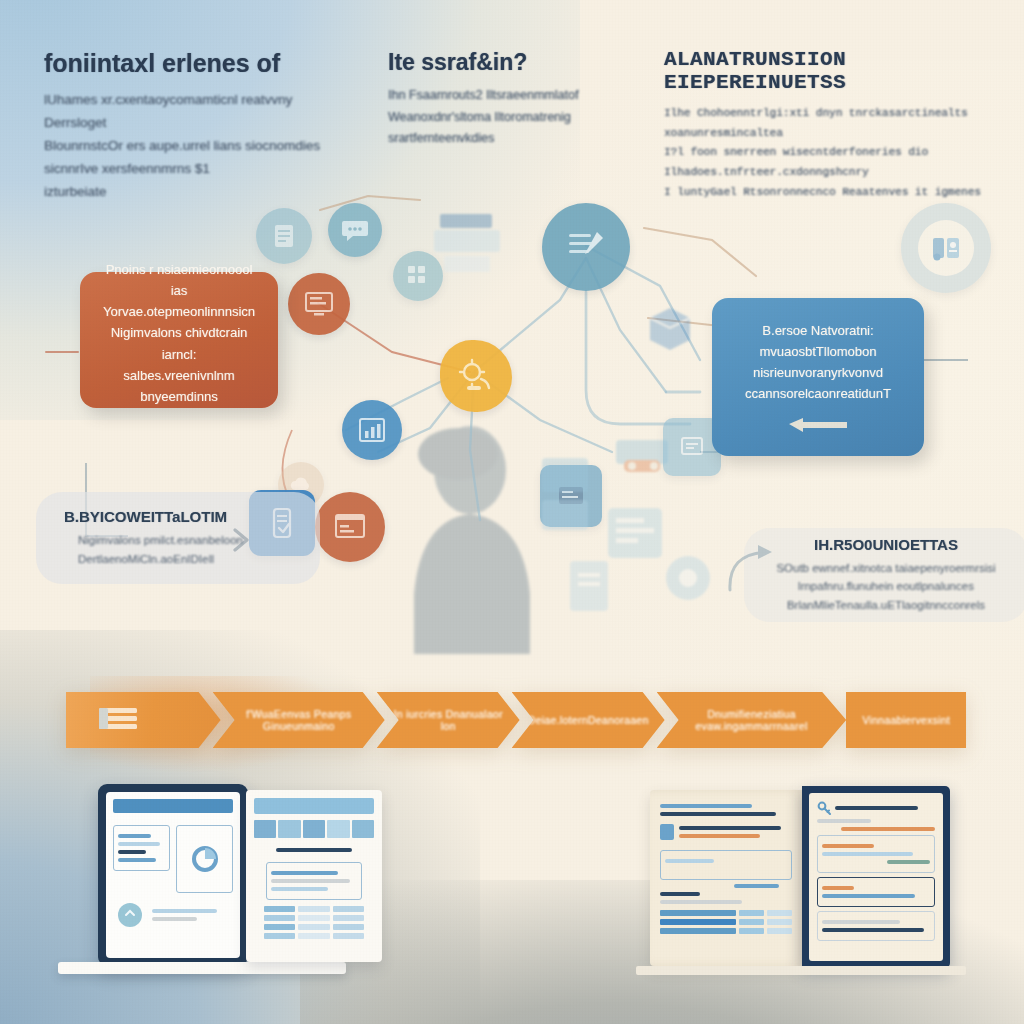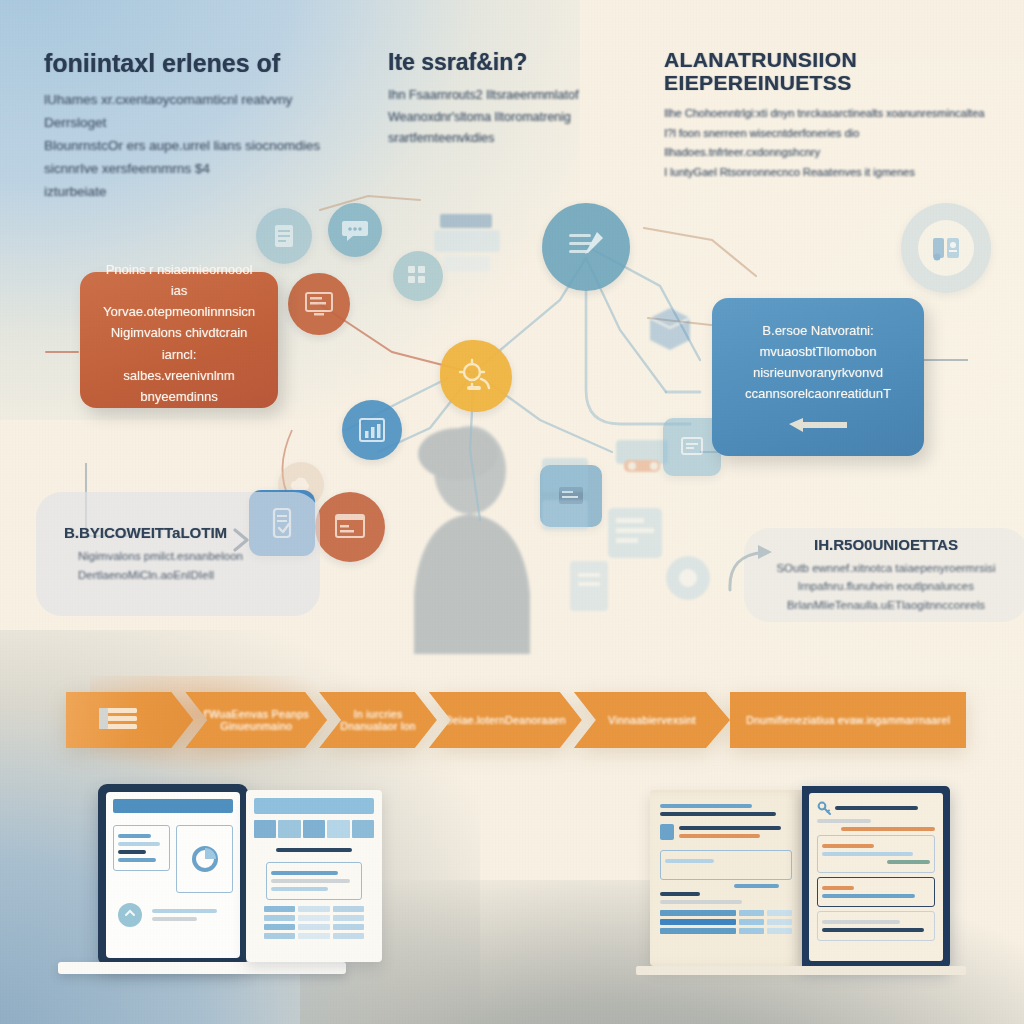--- a/index.html
+++ b/index.html
@@ -42,21 +42,21 @@
     filter:blur(.5px);
     text-shadow:.6px 0 .9px rgba(90,105,125,.55), -.6px 0 .9px rgba(90,105,125,.35);
   }
   .hdr .h-sub{
     margin-top:10px;font-size:13.5px;line-height:1.72;color:#4a5a6e;
     filter:blur(.85px);
     text-shadow:.5px 0 1px rgba(90,105,125,.5);
   }
   #hdr-left{left:44px;top:50px;width:290px;}
   #hdr-mid{left:388px;top:50px;width:270px;}
-  #hdr-right{left:664px;top:48px;width:330px;}
+  #hdr-right{left:664px;top:48px;width:330px;font-family:Liberation Mono, monospace;}
   #hdr-right .h-title{font-size:21px;letter-spacing:.4px;}
   #hdr-right .h-sub{font-size:11px;line-height:1.78;}
   #hdr-mid .h-title{font-size:23px;}
   #hdr-mid .h-sub{font-size:12.5px;}
 
   
   .net{position:absolute;left:0;top:0;width:1024px;height:1024px;pointer-events:none;}
 
   
   .node{position:absolute;border-radius:50%;display:flex;align-items:center;justify-content:center;
@@ -71,21 +71,21 @@
   .card .c-text{font-size:13px;line-height:1.62;color:#fbf6ee;padding:0 22px;
         filter:blur(.7px);text-shadow:.5px 0 1px rgba(255,255,255,.45);}
   #card-orange{left:80px;top:272px;width:198px;height:136px;background:linear-gradient(160deg,#cc7049 0%,#c0603a 60%,#b8583a 100%);}
   #card-blue{left:712px;top:298px;width:212px;height:158px;background:linear-gradient(160deg,#5f9cc6 0%,#4e8cba 62%,#4782b0 100%);}
   .card-divider{width:108px;height:1.5px;background:rgba(255,240,225,.55);margin-top:14px;border-radius:2px;
         box-shadow:0 0 3px rgba(255,240,225,.5);}
   .card-arrow{margin-top:12px;width:62px;height:18px;filter:blur(.4px);}
 
   
   .pill{position:absolute;border-radius:26px;display:flex;flex-direction:column;justify-content:center;}
-  #pill-left{left:36px;top:492px;width:252px;height:92px;background:rgba(226,228,230,.66);padding:16px 16px;}
+  #pill-left{left:36px;top:492px;width:252px;height:92px;background:rgba(226,228,230,.66);padding:0 16px;}
   #pill-right{left:744px;top:528px;width:256px;height:94px;background:rgba(232,231,229,.55);padding:0 14px;}
   .pill-title{font-size:15px;font-weight:700;color:#2f4257;filter:blur(.55px);
         text-shadow:.55px 0 .9px rgba(95,110,130,.5);}
   .pill-body{margin-top:6px;font-size:11.5px;line-height:1.62;color:#4c5b6d;filter:blur(.9px);}
   #pill-left .pill-title{padding-left:12px;text-align:left;}
   #pill-left .pill-body{padding-left:26px;text-align:left;}
   #pill-right .pill-title,#pill-right .pill-body{text-align:center;}
 
   .chev-right{position:absolute;left:232px;top:528px;width:18px;height:24px;opacity:.5;}
   .curved-arrow{position:absolute;left:726px;top:540px;width:62px;height:54px;opacity:.55;}
@@ -186,21 +186,21 @@
     </g>
     <g stroke="#b9502f" stroke-width="1.8" fill="none" opacity=".45">
       <path d="M292 430 Q274 470 290 500"></path>
     </g>
   </svg>
 
   <div class="hdr" id="hdr-left">
     <div class="h-title">foniintaxl erlenes of</div>
     <div class="h-sub" style="white-space:pre-line">lUhames xr.cxentaoycomamticnl reatvvny Derrsloget
 BlounrnstcOr ers aupe.urrel lians siocnomdies
-sicnnrIve xersfeennmrns $4
+sicnnrIve xersfeennmrns $1
 izturbeiate</div>
   </div>
   <div class="hdr" id="hdr-mid">
     <div class="h-title">Ite ssraf&amp;in?</div>
     <div class="h-sub" style="white-space:pre-line">Ihn Fsaarnrouts2 Iltsraeenmmlatof
 Weanoxdnr'sltoma  Iltoromatrenig
 srartfernteenvkdies</div>
   </div>
   <div class="hdr" id="hdr-right">
     <div class="h-title">ALANATRUNSIION EIEPEREINUETSS</div>
@@ -423,24 +423,24 @@
     <div class="ribbon-seg">
       <span class="rtext">f'WuaEenvas Peanps Ginueunmaino</span>
     </div>
     <div class="ribbon-seg">
       <span class="rtext">In iurcries Dnanualaor lon</span>
     </div>
     <div class="ribbon-seg">
       <span class="rtext">Deiae.loternDeanoraaen</span>
     </div>
     <div class="ribbon-seg">
+      <span class="rtext">Dnumifieneziatiua evaw.ingammarrnaarel</span>
+    </div>
+    <div class="ribbon-seg">
       <span class="rtext">Vinnaabiervexsint</span>
-    </div>
-    <div class="ribbon-seg">
-      <span class="rtext">Dnumifieneziatiua evaw.ingammarrnaarel</span>
     </div>
   </div>
   <svg class="ribbon-icon" viewBox="0 0 44 32">
     <rect x="3" y="4" width="38" height="5" rx="1.5" fill="#fdf3e4"></rect>
     <rect x="3" y="12" width="38" height="5" rx="1.5" fill="#fdf3e4"></rect>
     <rect x="3" y="20" width="38" height="5" rx="1.5" fill="#fdf3e4"></rect>
     <rect x="3" y="4" width="9" height="21" rx="1.5" fill="#cfe0ea"></rect>
   </svg>
 
   <div class="device" id="device-left">

